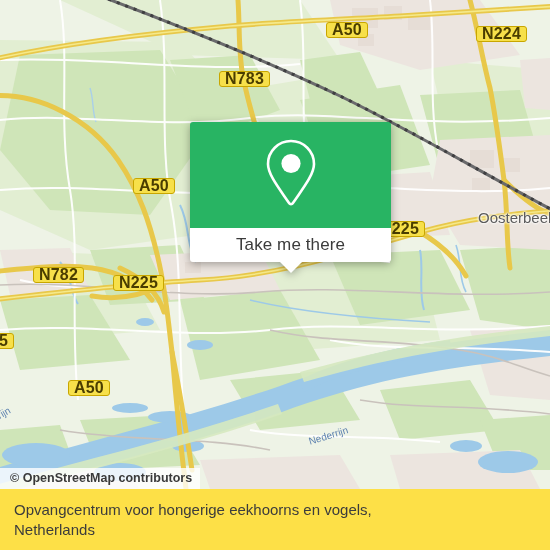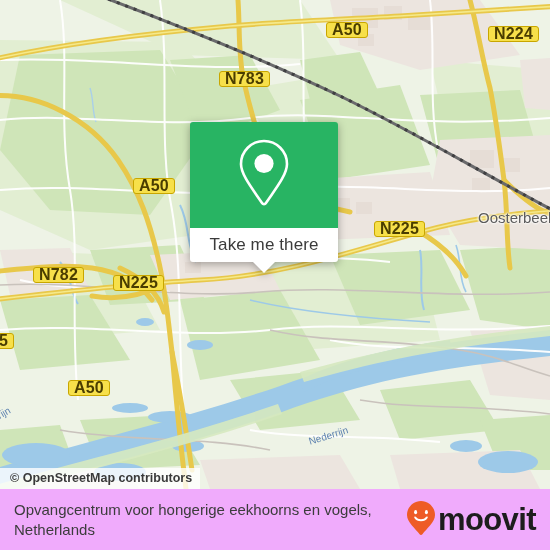--- a/index.html
+++ b/index.html
@@ -72,21 +72,21 @@
     white-space: nowrap;
     font-family: "Liberation Sans", sans-serif;
     font-weight: bold;
   }
 
   
   #callout {
     position: absolute;
     left: 190px;
     top: 122px;
-    width: 148px;
+    width: 201px;
     filter: drop-shadow(0 2px 4px rgba(0,0,0,0.33));
   }
   #callout-top {
     height: 106px;
     background: #28b463;
     border-radius: 3px 3px 0 0;
     display: flex;
     align-items: center;
     justify-content: center;
   }
@@ -114,21 +114,21 @@
     border-left: 11px solid transparent;
     border-right: 11px solid transparent;
     border-top: 11px solid #ffffff;
   }
 
   
   #footer {
     position: absolute;
     left: 0; top: 489px;
     width: 550px; height: 61px;
-    background: #f0abfc;
+    background: #fde047;
     display: flex;
     align-items: center;
     justify-content: space-between;
     box-sizing: border-box;
     padding: 0 14px 0 14px;
   }
   #footer-title {
     color: #3c3c3c;
     font-size: 15px;
     line-height: 20px;
@@ -300,21 +300,21 @@
     </g>
 
     <g fill="#d6e9c0" opacity="0.9">
       <path d="M 300,372 C 380,350 440,338 550,326 L 550,336 C 442,348 382,360 304,382 Z"></path>
       <path d="M -8,486 C 90,458 180,438 278,404 L 282,414 C 184,448 92,468 -6,496 Z"></path>
     </g>
   </svg>
 
   <div class="shield" style="left:326px; top:22px;">A50</div>
   <div class="shield" style="left:219px; top:71px;">N783</div>
-  <div class="shield" style="left:488px; top:26px;">N224</div>
+  <div class="shield" style="left:476px; top:26px;">N224</div>
   <div class="shield" style="left:133px; top:178px;">A50</div>
   <div class="shield" style="left:374px; top:221px;">N225</div>
   <div class="shield" style="left:33px; top:267px;">N782</div>
   <div class="shield" style="left:113px; top:275px;">N225</div>
   <div class="shield" style="left:68px; top:380px;">A50</div>
   <div class="shield" style="left:-7px; top:333px;">5</div>
 
   <div class="place-label" style="left:478px; top:209px;">Oosterbeek</div>
 
   <div class="water-label" style="left:308px; top:430px; transform:rotate(-17deg);">Nederrijn</div>
@@ -336,25 +336,13 @@
       <span id="callout-label">Take me there</span>
       <span id="callout-tail"></span>
     </div>
   </div>
 
 </div>
 
 <div id="footer">
   <div id="footer-title">Opvangcentrum voor hongerige eekhoorns en vogels, Netherlands</div>
 
-  <div id="brand">
-    <span>
-      <svg width="30" height="36" viewBox="0 0 30 36" aria-hidden="true">
-        <path d="M15 1 C7.3 1 1 7.3 1 15 C1 22.4 9.5 28.6 13.6 34.2 C14.3 35.1 15.7 35.1 16.4 34.2
-                 C20.5 28.6 29 22.4 29 15 C29 7.3 22.7 1 15 1 Z" fill="#ee5b26"></path>
-        <ellipse cx="9.6" cy="12.2" rx="1.5" ry="2.1" fill="#ffffff"></ellipse>
-        <ellipse cx="20.4" cy="12.2" rx="1.5" ry="2.1" fill="#ffffff"></ellipse>
-        <path d="M9.2 17.4 C11.6 21.2 18.4 21.2 20.8 17.4" stroke="#ffffff" stroke-width="1.9" fill="none" stroke-linecap="round"></path>
-      </svg>
-    </span>
-    <span id="brand-name">moovit</span>
-  </div>
 </div>
 
 </body></html>

